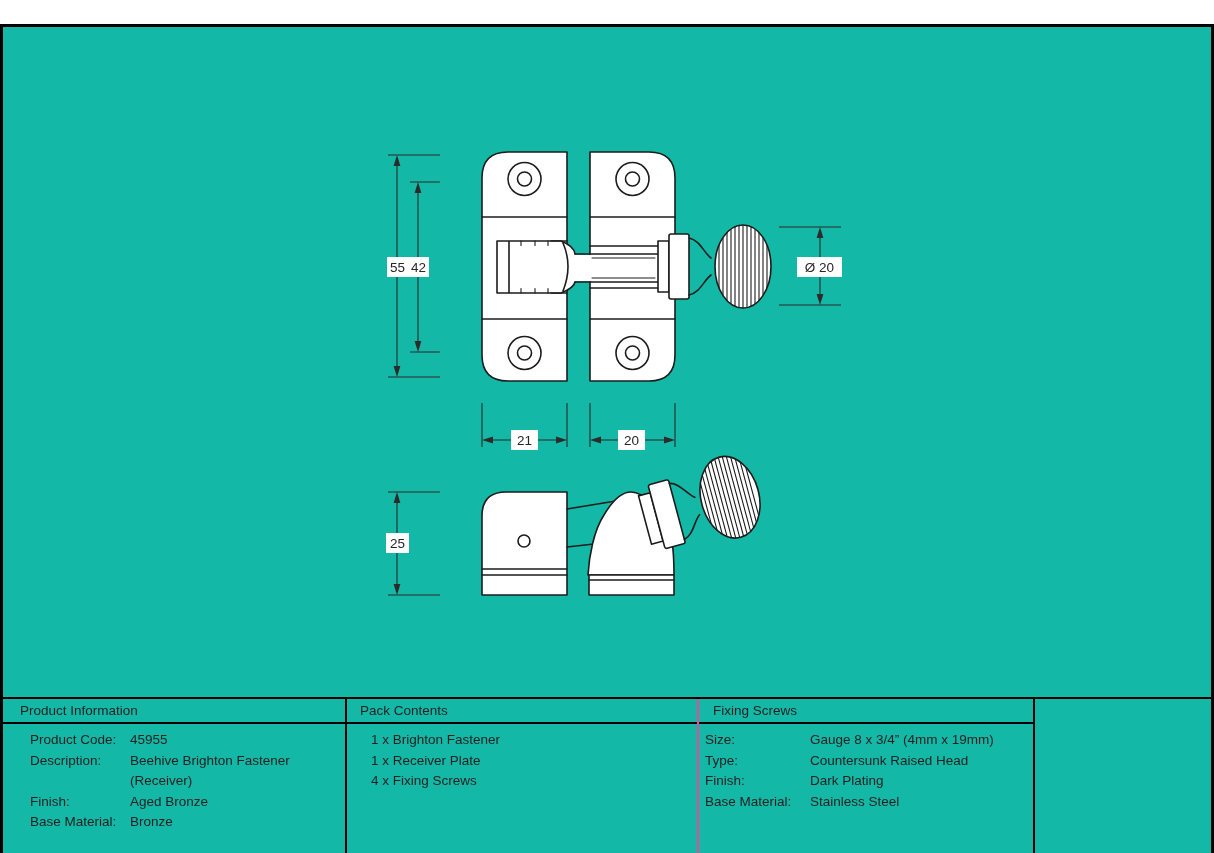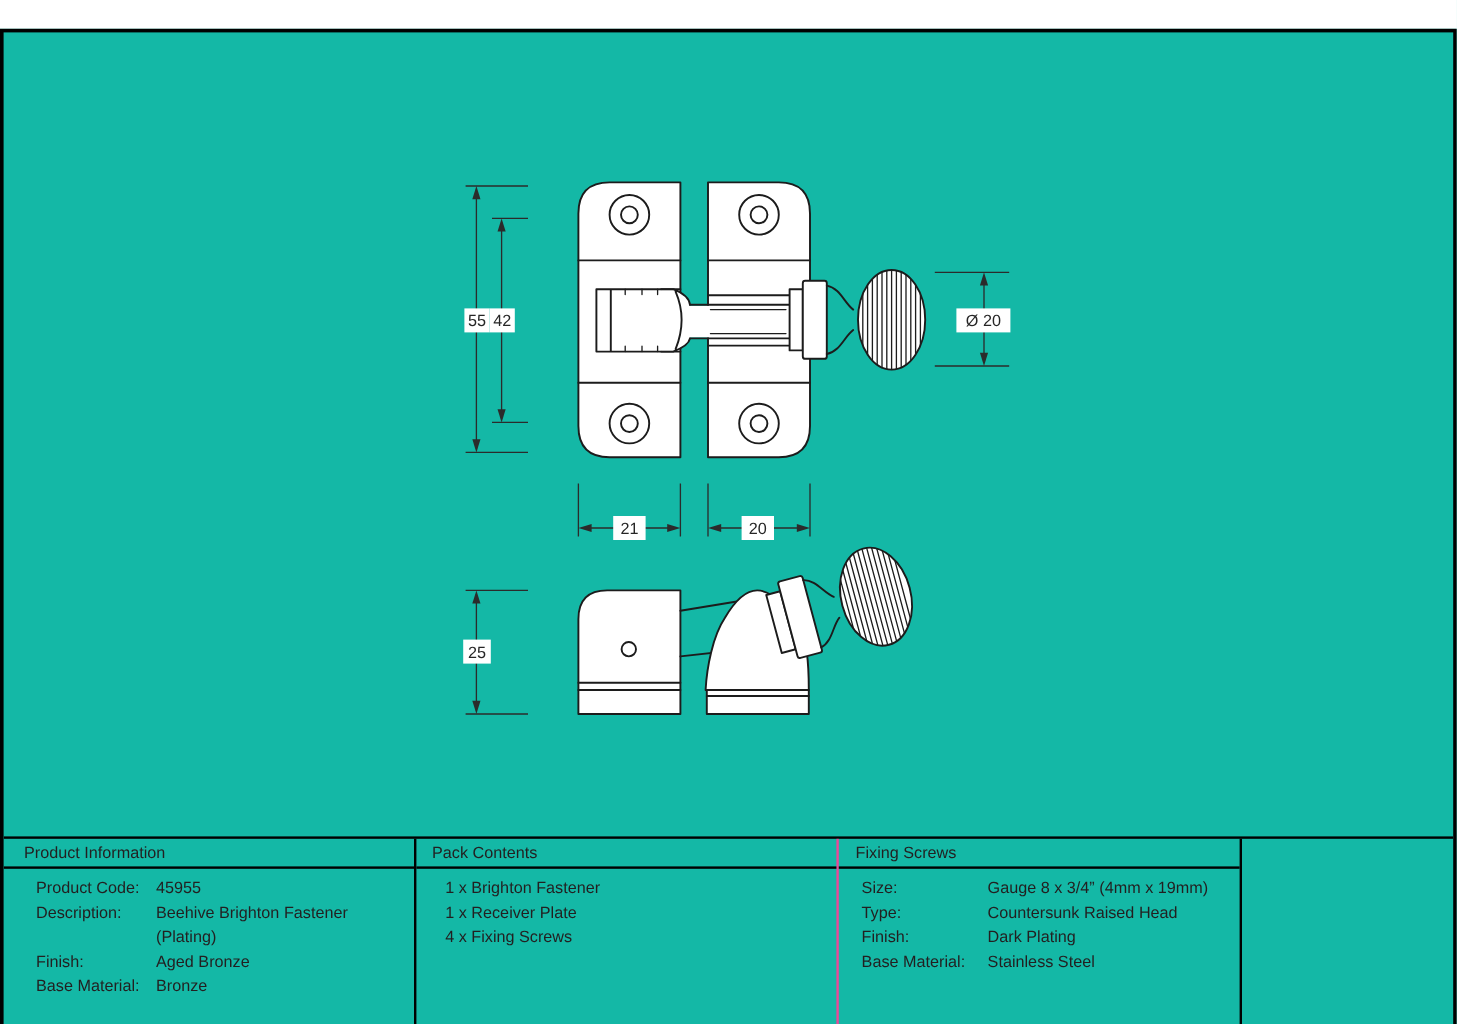--- a/index.html
+++ b/index.html
@@ -23,21 +23,21 @@
   .col-fixing  { width:336px; border-right:2px solid #000; }
   .col-logo    { flex:1; display:flex; align-items:center; justify-content:center; }
   .col-header { height:23px; border-bottom:2px solid #000; display:flex;
     align-items:center; font-size:13.5px; }
   .col-product .col-header { padding-left:17px; }
   .col-pack .col-header    { padding-left:13px; }
   .col-fixing .col-header  { padding-left:14px; }
   .col-body { padding-top:6px; font-size:13.5px; line-height:20.6px; }
   .col-product .col-body { padding-left:27px; }
   .col-pack .col-body    { padding-left:24px; }
-  .col-fixing .col-body  { padding-left:19px; }
+  .col-fixing .col-body  { padding-left:6px; }
   .kv { display:flex; }
   .kv .k { flex:none; width:100px; }
   .col-fixing .kv .k { width:105px; }
 
   
   .logo { position:relative; width:172px; height:74px; }
   .anvil-icon { position:absolute; left:0; top:8px; width:58px; height:46px; }
   .logo-fromthe { position:absolute; left:64px; top:2px;
     font-family:"Liberation Serif", serif; font-size:13px; color:#111; white-space:nowrap; }
   .logo-diamond { font-size:10px; margin-left:3px; }
@@ -177,21 +177,21 @@
           <div class="kv">
             <span class="k">Product Code:</span>
             <span class="v">45955</span>
           </div>
           <div class="kv">
             <span class="k">Description:</span>
             <span class="v">Beehive Brighton Fastener</span>
           </div>
           <div class="kv">
             <span class="k"></span>
-            <span class="v">(Plating)</span>
+            <span class="v">(Receiver)</span>
           </div>
           <div class="kv">
             <span class="k">Finish:</span>
             <span class="v">Aged Bronze</span>
           </div>
           <div class="kv">
             <span class="k">Base Material:</span>
             <span class="v">Bronze</span>
           </div>
         </div>

